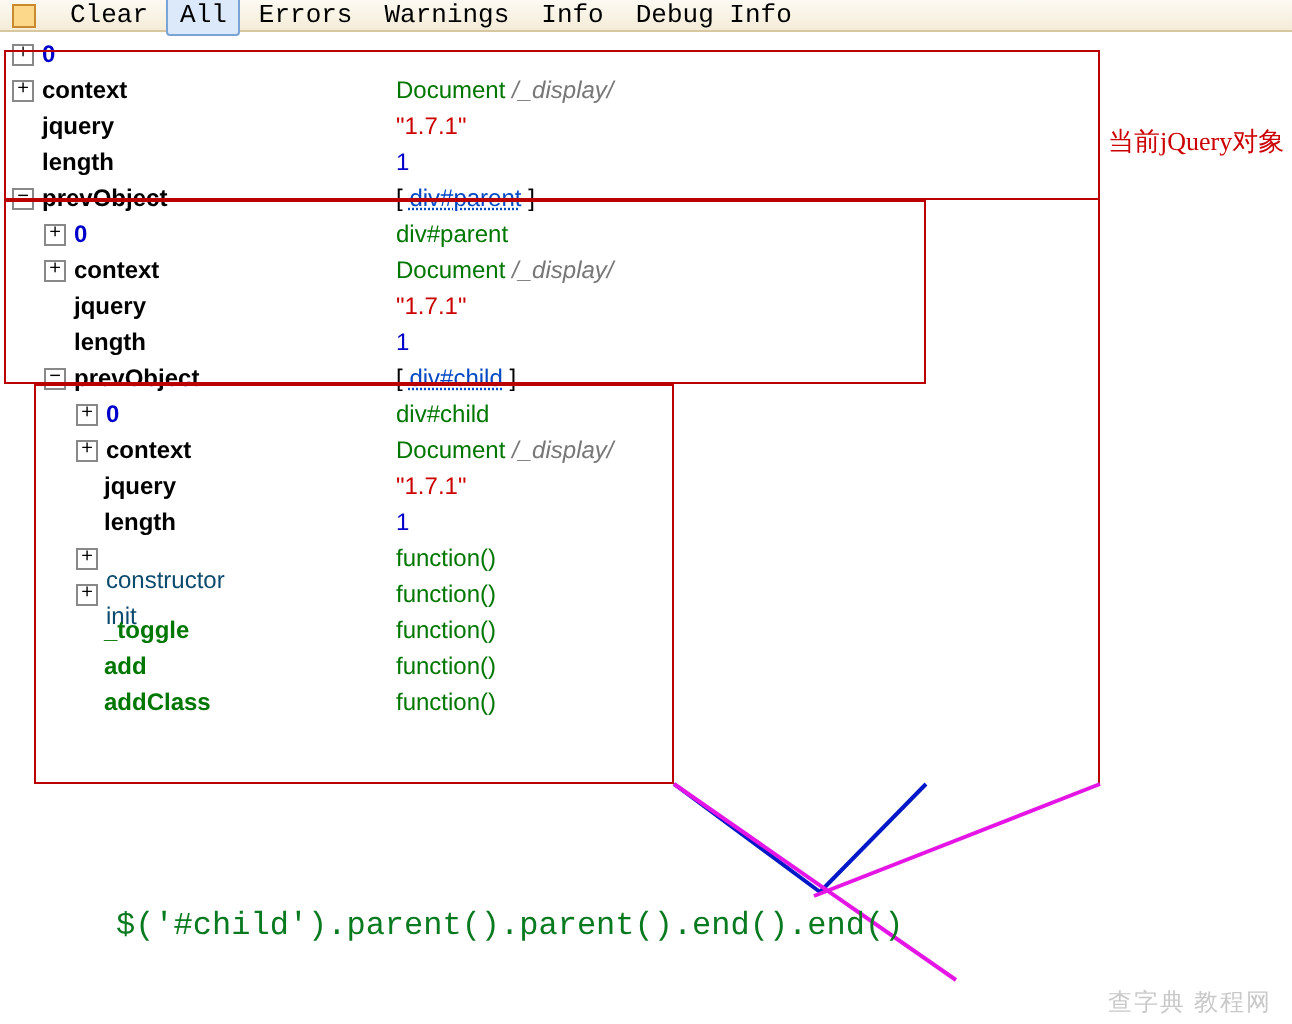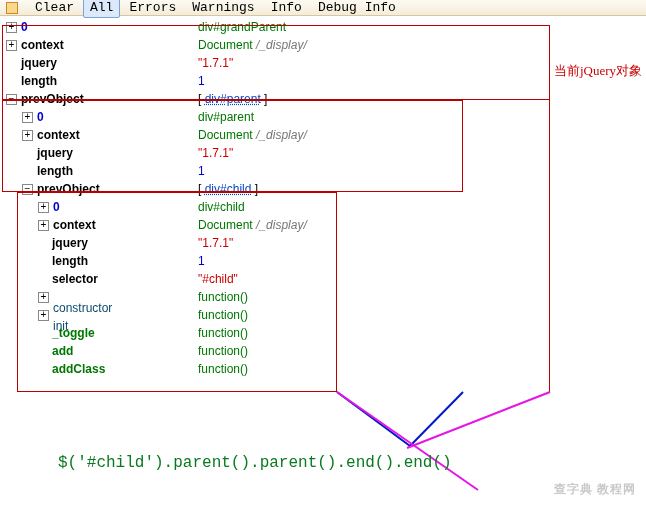--- a/index.html
+++ b/index.html
@@ -93,26 +93,25 @@
   .svglines { position:absolute; left:0; top:0; pointer-events:none;}
   .expr {
     position:absolute;
     font-family:"Courier New",monospace;
     font-size:16px;
     color:#0a7a20;
     text-align:center;
   }
   .watermark{
     position:absolute;
-    right:10px; bottom:14px;
+    right:10px; bottom:2px;
     font-size:12px;
     color:#c9c9c9;
     font-family:"SimSun",serif;
     letter-spacing:1px;
-    font-weight:bold;
   }
   .link{ color:#0048c4; text-decoration:underline dotted; cursor:pointer;}
   .ind1{ padding-left:6px;}
   .ind2{ padding-left:22px;}
   .ind3{ padding-left:38px;}
   .ind4b{ padding-left:52px;}
 </style>
 </head>
 <body>
 
@@ -124,21 +123,20 @@
   <span class="tb-btn">Warnings</span>
   <span class="tb-btn">Info</span>
   <span class="tb-btn">Debug Info</span>
 </div>
 
 <div class="panel">
 
   <div class="row ind1">
     <span class="toggle">+</span>
     <span class="keycol key-blue">0</span>
-    <span class="valcol val-green">div#grandParent</span>
   </div>
   <div class="row ind1">
     <span class="toggle">+</span>
     <span class="keycol key-black">context</span>
     <span class="valcol">
       <span class="val-green">Document</span>
       <span class="val-gray">/_display/</span>
     </span>
   </div>
   <div class="row ind1">
@@ -207,24 +205,20 @@
       <span class="val-gray">/_display/</span>
     </span>
   </div>
   <div class="row ind4b">
     <span class="keycol key-black">jquery</span>
     <span class="valcol val-red">"1.7.1"</span>
   </div>
   <div class="row ind4b">
     <span class="keycol key-black">length</span>
     <span class="valcol val-blue">1</span>
-  </div>
-  <div class="row ind4b">
-    <span class="keycol key-black">selector</span>
-    <span class="valcol val-red">"#child"</span>
   </div>
   <div class="row ind3">
     <span class="toggle">+</span>
     <span class="keycol key-red">constructor</span>
     <span class="valcol val-green">function()</span>
   </div>
   <div class="row ind3">
     <span class="toggle">+</span>
     <span class="keycol key-red">init</span>
     <span class="valcol val-green">function()</span>

